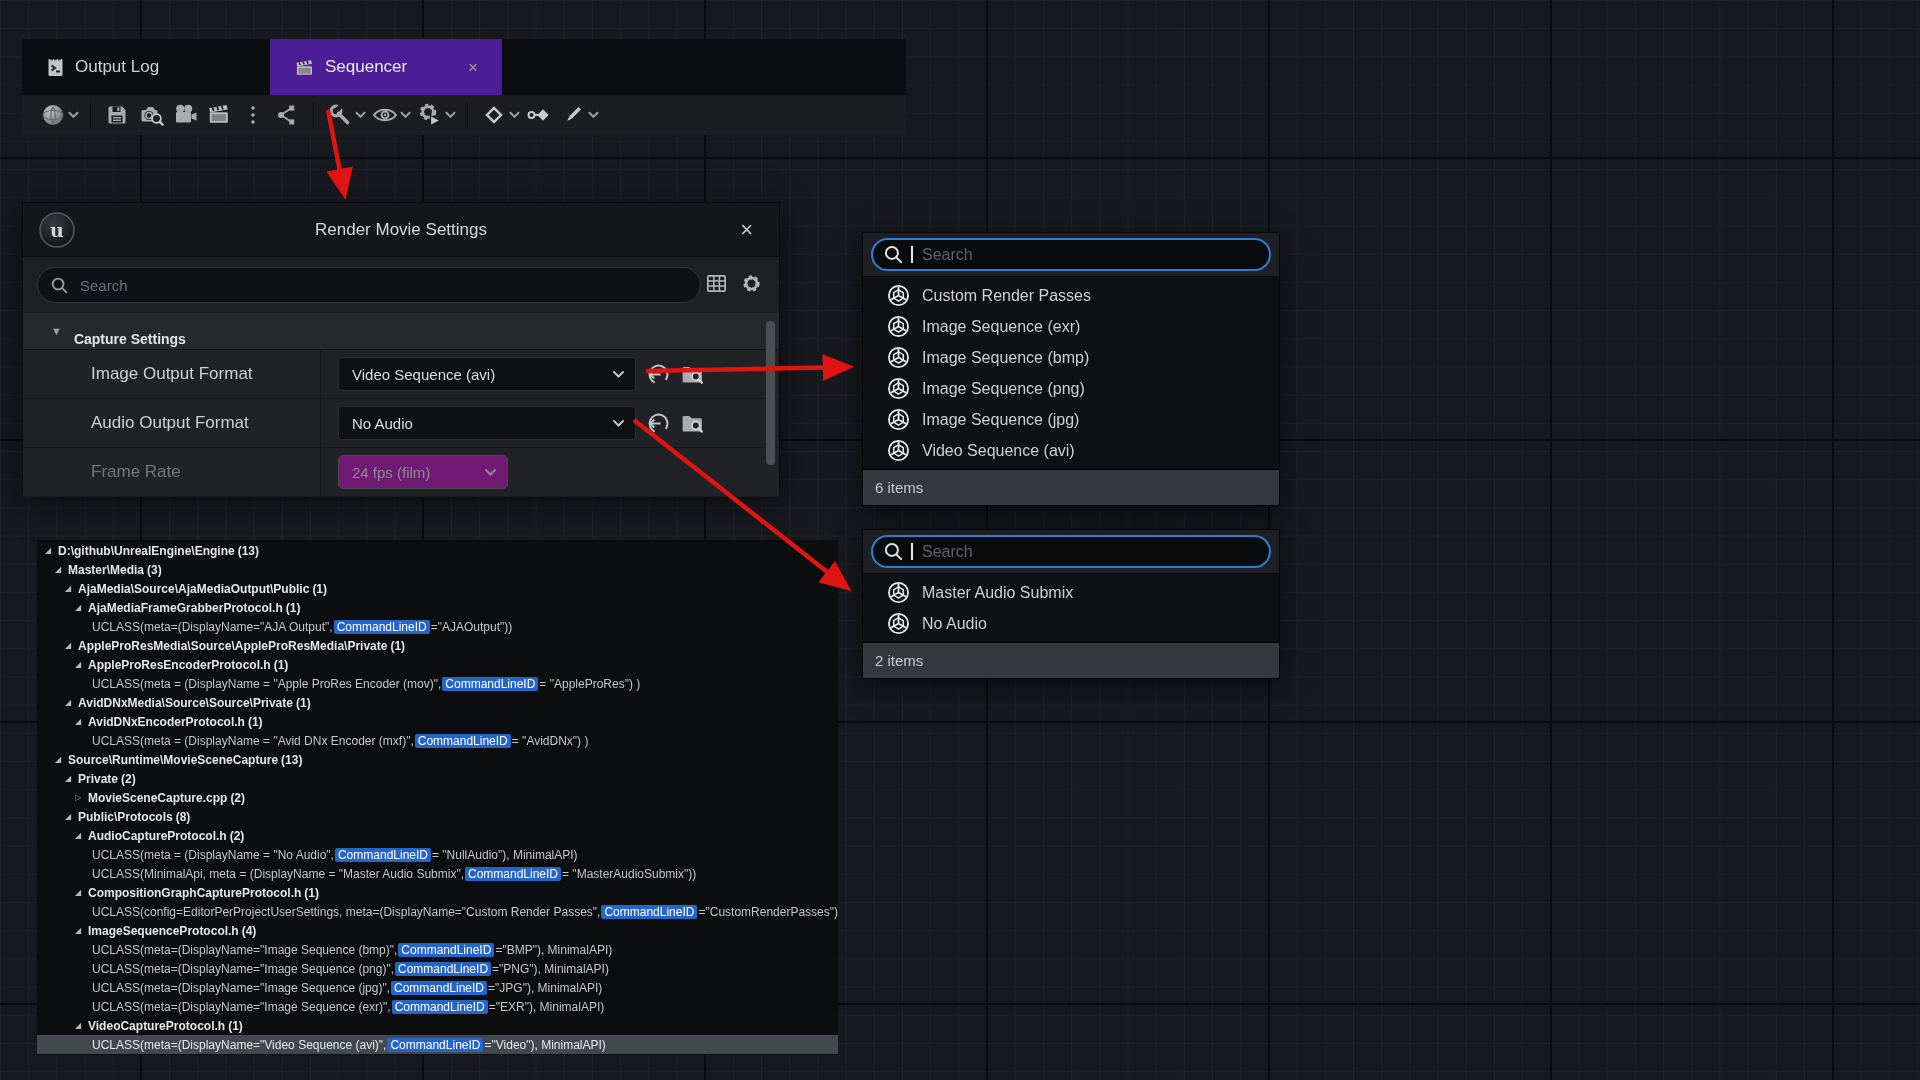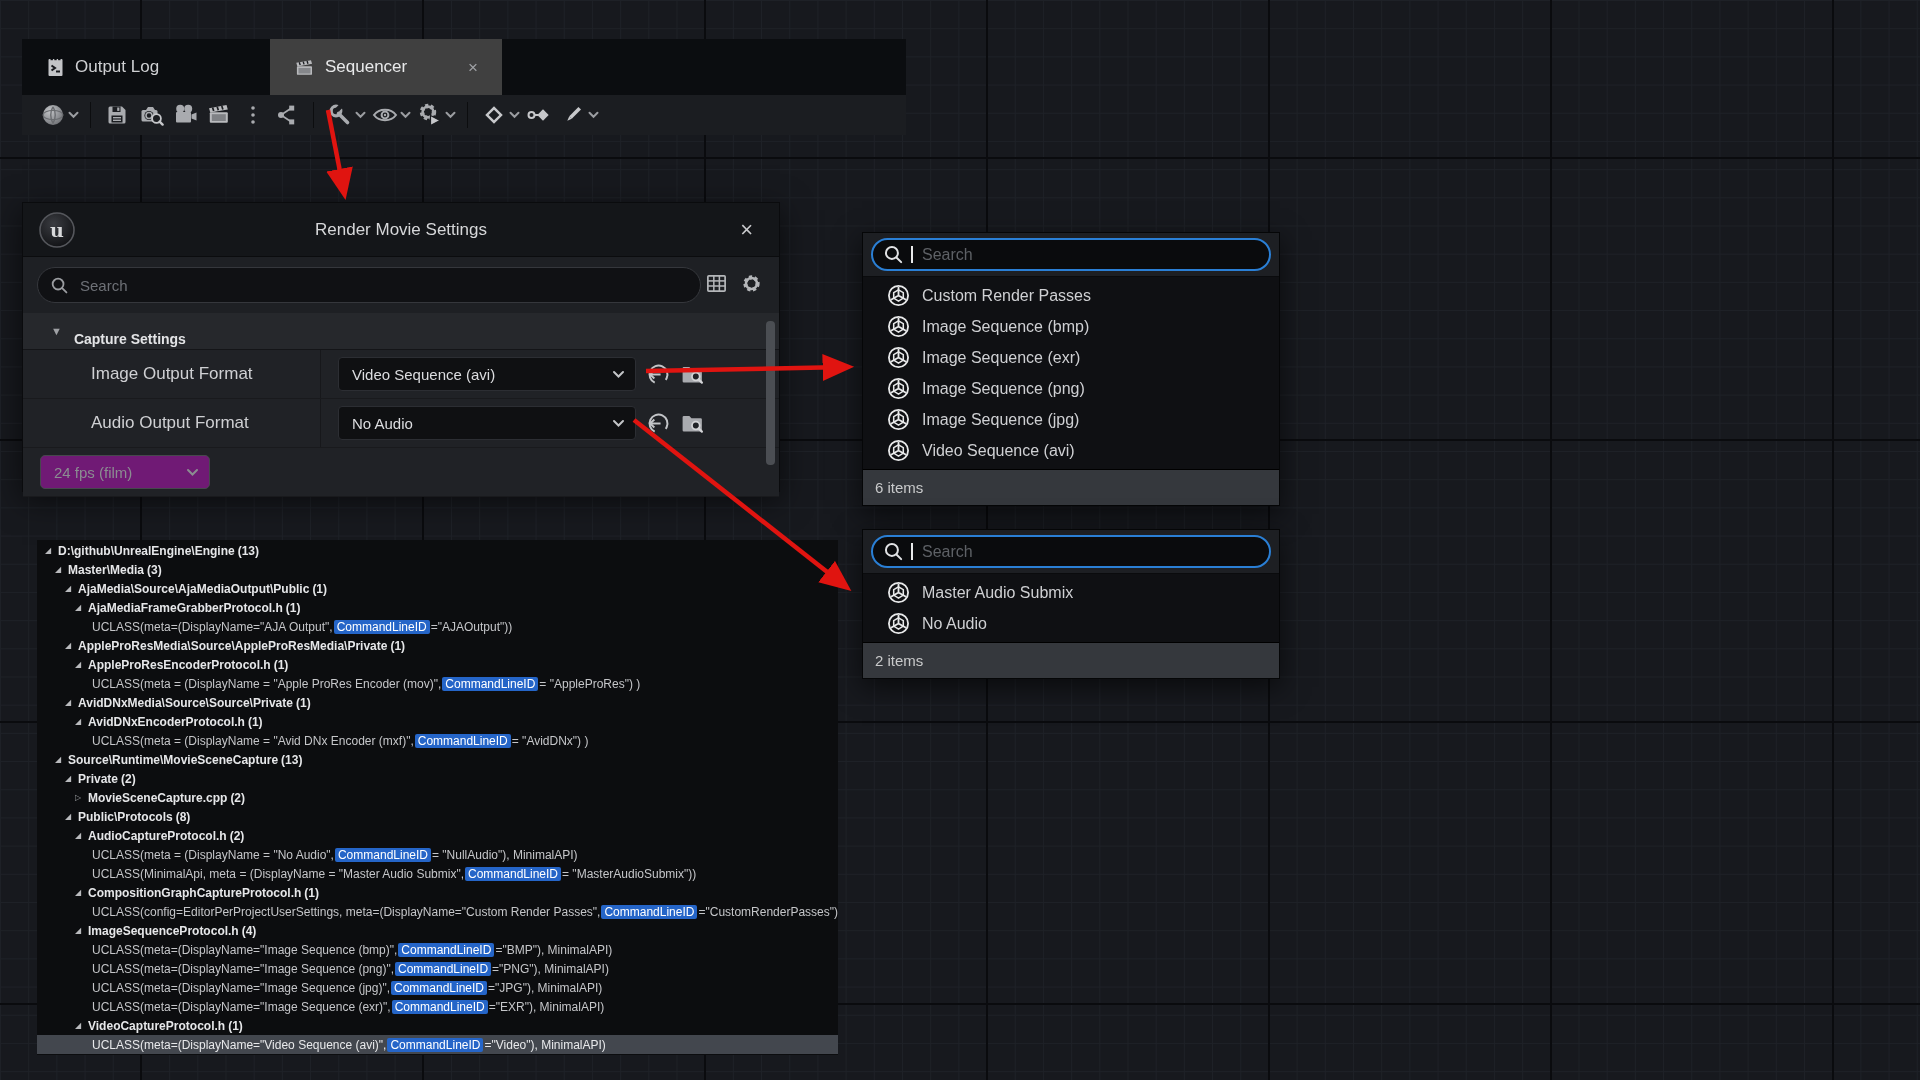--- a/index.html
+++ b/index.html
@@ -10,21 +10,21 @@
       linear-gradient(#0a0b0e 2px,transparent 2px),
       linear-gradient(90deg,#0a0b0e 2px,transparent 2px),
       linear-gradient(#1e2127 1px,transparent 1px),
       linear-gradient(90deg,#1e2127 1px,transparent 1px);
     background-size:282px 282px,282px 282px,28.2px 28.2px,28.2px 28.2px;
     background-position:140px 157px,140px 157px,0 0,0 0;}
   
   .tabstrip{position:absolute;left:22px;top:39px;width:884px;height:56px;background:#0b0d10;display:flex;}
   .tab{display:flex;align-items:center;height:56px;box-sizing:border-box;padding:0 18px 0 24px;gap:10px;color:#cfd0d3;font-size:17px;}
   .tab.inactive{width:248px;}
-  .tab.active{width:232px;background:#404040;color:#e8e9ea;}
+  .tab.active{width:232px;background:#4c1d95;color:#e8e9ea;}
   .tab .tclose{margin-left:auto;color:#9fa1a5;font-size:17px;line-height:1;padding:2px 6px;}
   .toolbar{position:absolute;left:22px;top:95px;width:884px;height:40px;background:#1b1d21;display:flex;align-items:center;padding:0 14px;box-sizing:border-box;}
   .tbtn{height:30px;min-width:30px;display:flex;align-items:center;justify-content:center;margin:0 2px;}
   .tsep{width:1px;height:26px;background:#0c0d0f;margin:0 9px;}
   .chev{display:flex;align-items:center;margin:0 2px 0 -2px;}
   
   .dialog{position:absolute;left:22px;top:202px;width:758px;height:290px;background:#1e2024;border:1px solid #0a0b0d;box-sizing:border-box;box-shadow:0 8px 30px rgba(0,0,0,.6);}
   .dlg-title{position:relative;height:53px;background:#141619;border-bottom:1px solid #0b0c0e;}
   .dlg-title .ttl{position:absolute;left:0;right:0;text-align:center;line-height:53px;color:#d6d7d9;font-size:17px;}
   .uelogo{position:absolute;left:14px;top:7px;width:40px;height:40px;}
@@ -344,20 +344,21 @@
         <span class="ic">
           <svg width="25" height="23" viewBox="0 0 24 22">
             <path d="M2.5 5 a1.2 1.2 0 0 1 1.2 -1.2 h5.3 l2 2.2 h8.8 a1.2 1.2 0 0 1 1.2 1.2 v10.3 a1.2 1.2 0 0 1 -1.2 1.2 h-16.1 a1.2 1.2 0 0 1 -1.2 -1.2 z" fill="#a9abaf"></path>
             <circle cx="15.2" cy="13" r="3.7" fill="#202226" stroke="#d4d5d7" stroke-width="1.7"></circle>
             <line x1="17.9" y1="15.7" x2="21" y2="18.8" stroke="#d4d5d7" stroke-width="2.1" stroke-linecap="round"></line>
           </svg>
         </span>
       </span>
     </div>
     <div class="prow disabled">
+      <span class="plabel">Frame Rate</span>
       <span class="dropdown disabled">
         <span class="dval">24 fps (film)</span>
         <svg width="13" height="9" viewBox="0 0 13 9">
             <path d="M2 2 L6.5 6.5 L11 2" stroke="#8b8d91" stroke-width="2" fill="none" stroke-linecap="round"></path>
           </svg>
       </span>
     </div>
     <div class="vscroll"></div>
   </div>
 
@@ -386,31 +387,31 @@
 <span>Custom Render Passes</span>
         </div>
         <div class="pitem">
   <span class="ic">
     <svg width="23" height="23" viewBox="0 0 24 24">
       <circle cx="12" cy="12" r="10" fill="none" stroke="#e8e9ea" stroke-width="1.9"></circle>
       <path d="M12 12 L12 3.2 M12 12 L19.8 16.4 M12 12 L4.2 16.4" stroke="#e8e9ea" stroke-width="1.9" fill="none"></path>
       <path d="M12 6.2 L17 9 L17 14.8 L12 17.8 L7 14.8 L7 9 Z" fill="none" stroke="#e8e9ea" stroke-width="1.6"></path>
     </svg>
   </span>
+<span>Image Sequence (exr)</span>
+        </div>
+        <div class="pitem">
+  <span class="ic">
+    <svg width="23" height="23" viewBox="0 0 24 24">
+      <circle cx="12" cy="12" r="10" fill="none" stroke="#e8e9ea" stroke-width="1.9"></circle>
+      <path d="M12 12 L12 3.2 M12 12 L19.8 16.4 M12 12 L4.2 16.4" stroke="#e8e9ea" stroke-width="1.9" fill="none"></path>
+      <path d="M12 6.2 L17 9 L17 14.8 L12 17.8 L7 14.8 L7 9 Z" fill="none" stroke="#e8e9ea" stroke-width="1.6"></path>
+    </svg>
+  </span>
 <span>Image Sequence (bmp)</span>
-        </div>
-        <div class="pitem">
-  <span class="ic">
-    <svg width="23" height="23" viewBox="0 0 24 24">
-      <circle cx="12" cy="12" r="10" fill="none" stroke="#e8e9ea" stroke-width="1.9"></circle>
-      <path d="M12 12 L12 3.2 M12 12 L19.8 16.4 M12 12 L4.2 16.4" stroke="#e8e9ea" stroke-width="1.9" fill="none"></path>
-      <path d="M12 6.2 L17 9 L17 14.8 L12 17.8 L7 14.8 L7 9 Z" fill="none" stroke="#e8e9ea" stroke-width="1.6"></path>
-    </svg>
-  </span>
-<span>Image Sequence (exr)</span>
         </div>
         <div class="pitem">
   <span class="ic">
     <svg width="23" height="23" viewBox="0 0 24 24">
       <circle cx="12" cy="12" r="10" fill="none" stroke="#e8e9ea" stroke-width="1.9"></circle>
       <path d="M12 12 L12 3.2 M12 12 L19.8 16.4 M12 12 L4.2 16.4" stroke="#e8e9ea" stroke-width="1.9" fill="none"></path>
       <path d="M12 6.2 L17 9 L17 14.8 L12 17.8 L7 14.8 L7 9 Z" fill="none" stroke="#e8e9ea" stroke-width="1.6"></path>
     </svg>
   </span>
 <span>Image Sequence (png)</span>

